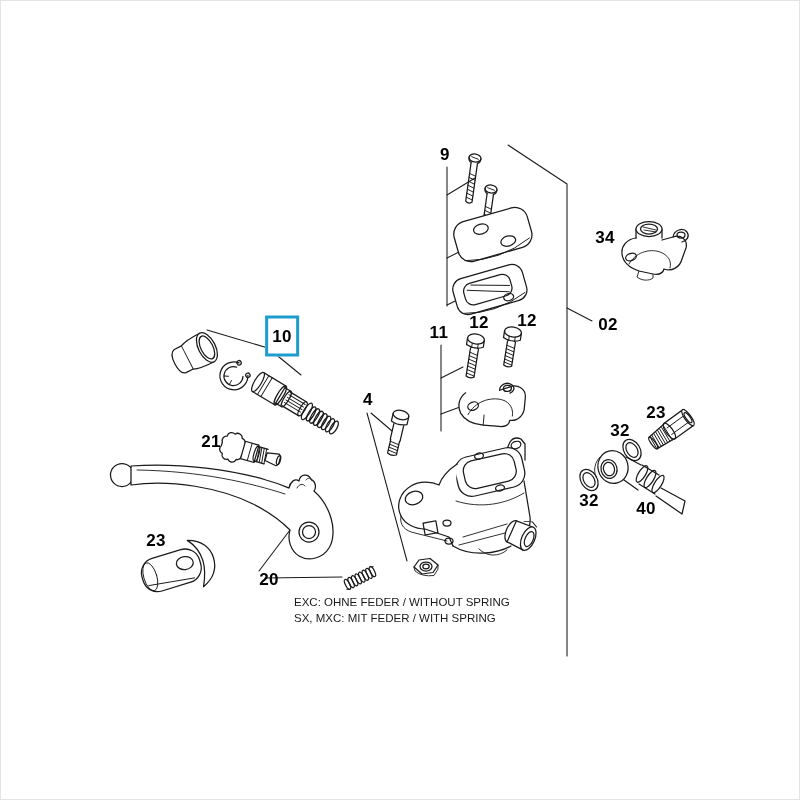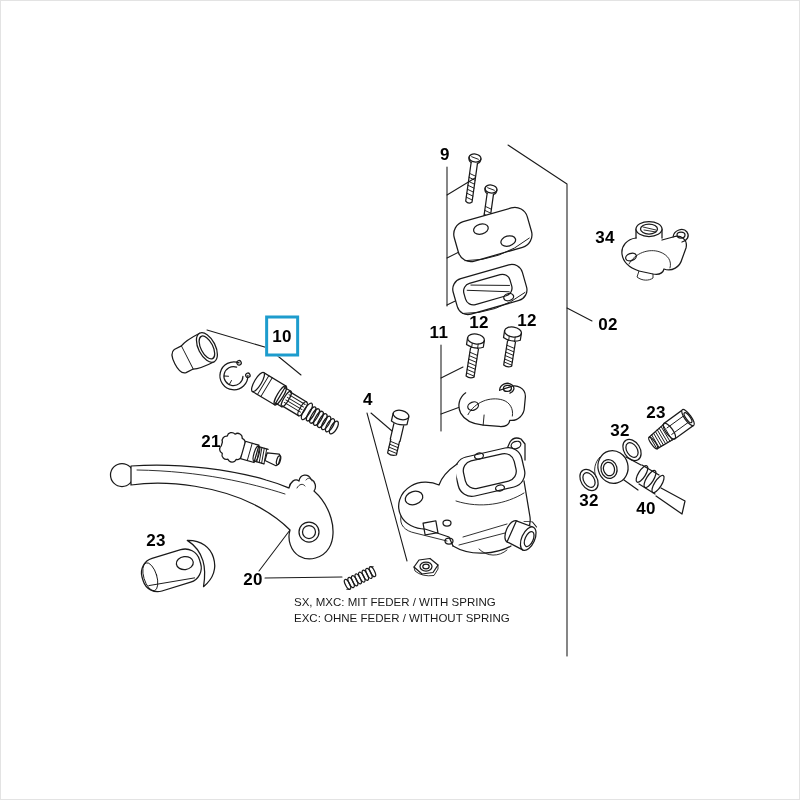--- a/index.html
+++ b/index.html
@@ -282,24 +282,24 @@
   <div class="plabel" style="left:444px;top:154px">9</div>
   <div class="plabel" style="left:604px;top:237px">34</div>
   <div class="plabel" style="left:607px;top:324px">02</div>
   <div class="plabel" style="left:438px;top:332px">11</div>
   <div class="plabel" style="left:478px;top:322px">12</div>
   <div class="plabel" style="left:526px;top:320px">12</div>
   <div class="plabel hl" style="left:281px;top:335px">10</div>
   <div class="plabel" style="left:367px;top:399px">4</div>
   <div class="plabel" style="left:210px;top:441px">21</div>
   <div class="plabel" style="left:155px;top:540px">23</div>
-  <div class="plabel" style="left:252px;top:579px">20</div>
+  <div class="plabel" style="left:268px;top:579px">20</div>
   <div class="plabel" style="left:655px;top:412px">23</div>
   <div class="plabel" style="left:619px;top:430px">32</div>
   <div class="plabel" style="left:588px;top:500px">32</div>
   <div class="plabel" style="left:645px;top:508px">40</div>
 
   <div class="notes">
+    <div>EXC: OHNE FEDER / WITHOUT SPRING</div>
     <div>SX, MXC: MIT FEDER / WITH SPRING</div>
-    <div>EXC: OHNE FEDER / WITHOUT SPRING</div>
   </div>
 
 </div>
 
 </body></html>

